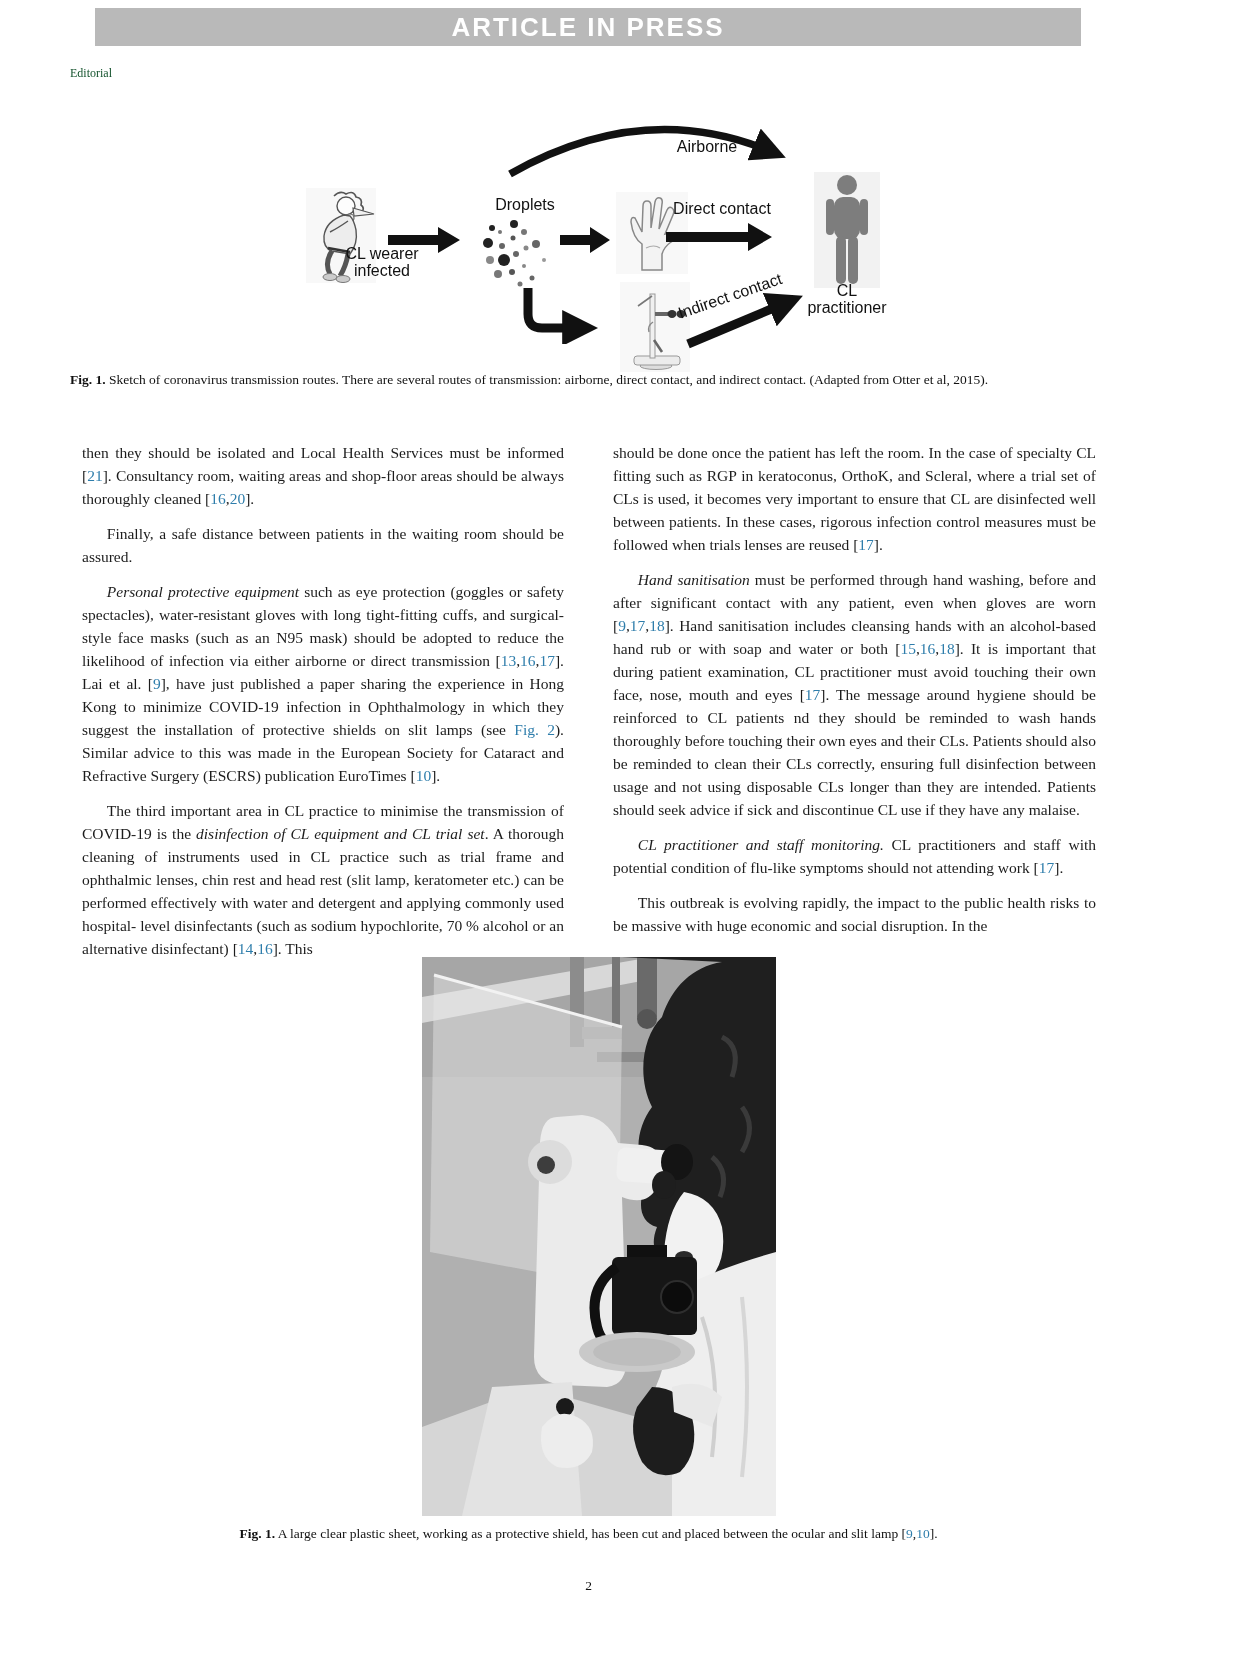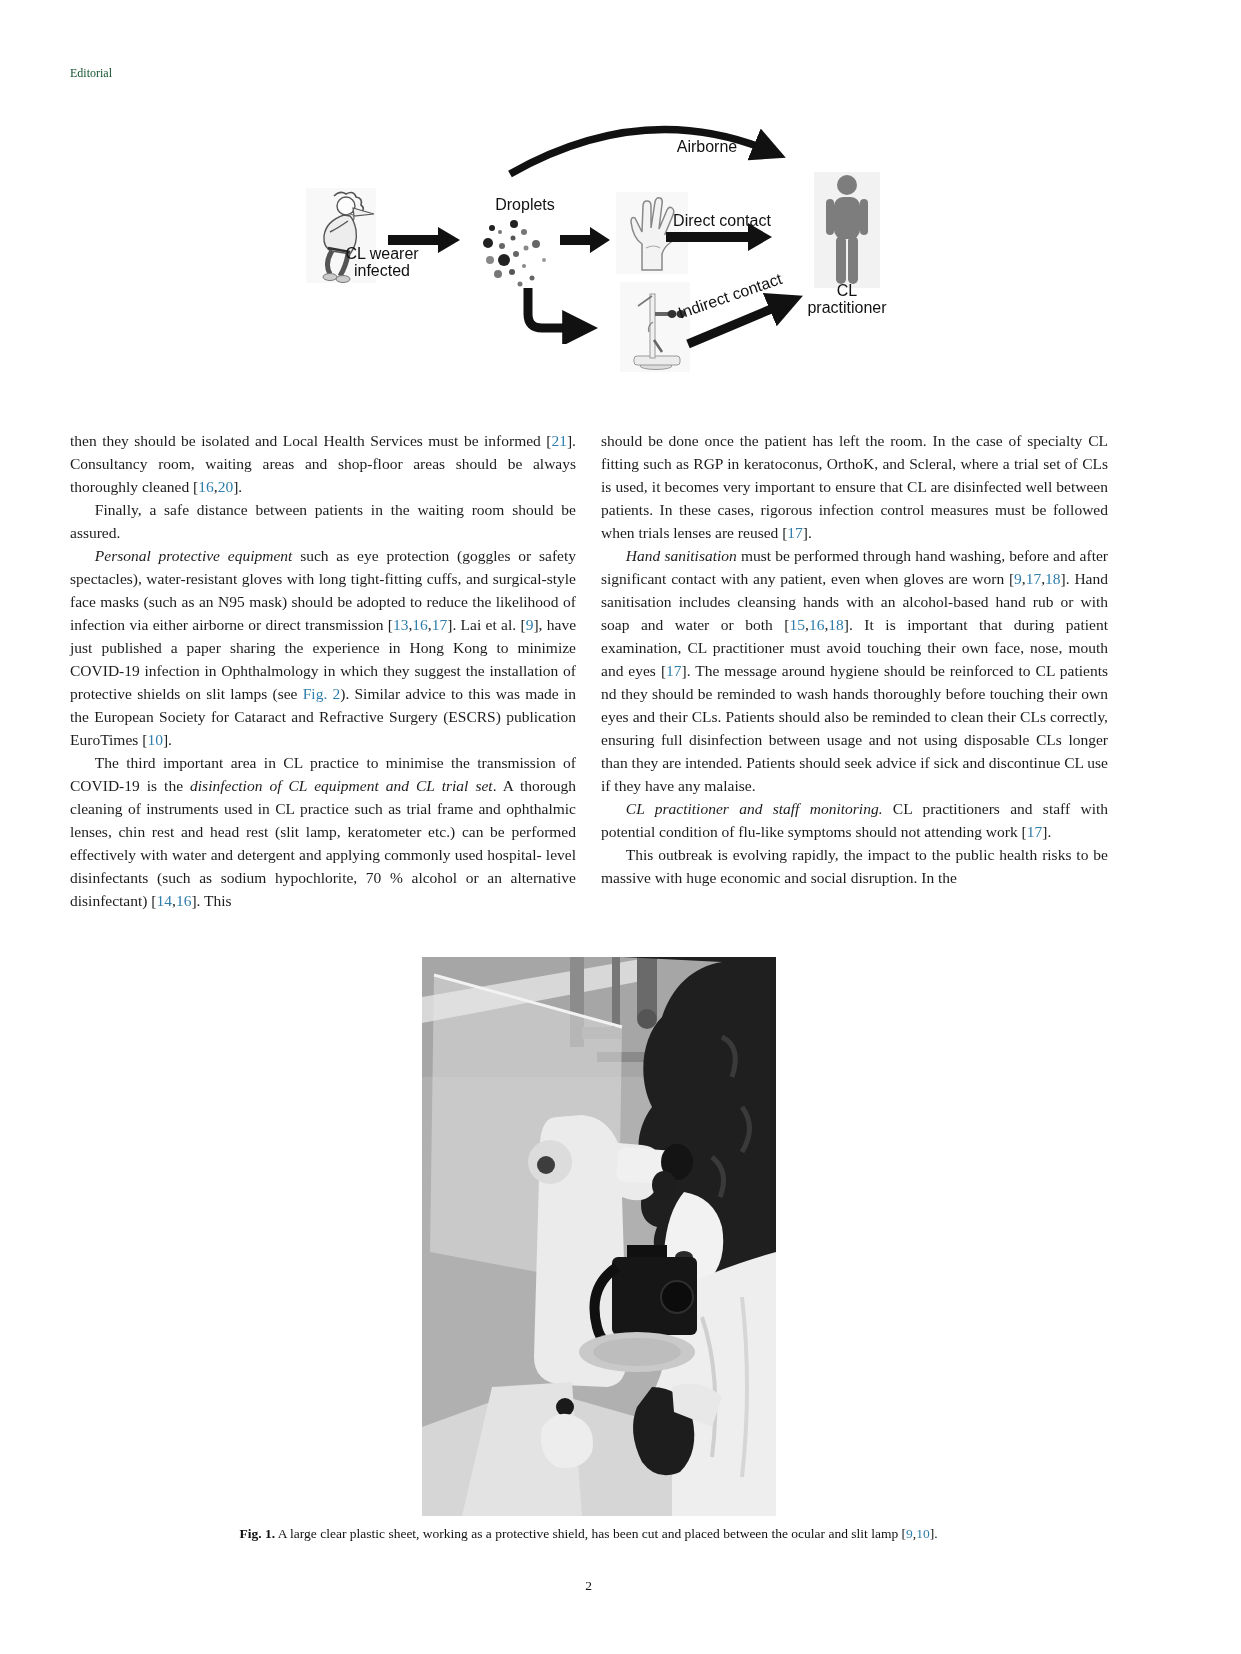--- a/index.html
+++ b/index.html
@@ -23,32 +23,35 @@
   .sk{background:#f8f8f8;}
   .indirect-lbl{transform:rotate(-19deg);white-space:nowrap;}
   
   .caption{position:absolute;left:70px;width:1037px;font-size:13.5px;line-height:19.5px;color:#111;}
   .fig1-cap{top:370px;text-align:justify;}
   .fig2-cap{top:1524px;text-align:center;}
   .col{position:absolute;top:429px;width:506px;font-size:15.5px;line-height:23px;
        text-align:justify;color:#1c1c1c;}
   .col-left{left:70px;}
   .col-right{left:601px;width:507px;}
-  .para{margin:0;}
+  .para{margin:12px;}
   .para.ind{text-indent:1.6em;}
   
   .photo{position:absolute;left:422px;top:957px;width:354px;height:559px;background:#b0b0b0;}
   .pagenum{position:absolute;left:70px;top:1578px;width:1037px;text-align:center;
            font-size:13.5px;color:#111;}
 </style>
 </head>
 <body>
 
 <div class="page">
 
+  <div class="banner">
+    <span>ARTICLE IN PRESS</span>
+  </div>
 
   <div class="hdr hdr-left">Editorial</div>
 
   <div class="fig1">
 
     <svg class="abs sk" style="left:14px;top:76px" width="70" height="95" viewBox="0 0 70 95">
       <rect width="70" height="95" fill="#f8f8f8"></rect>
       <path d="M28 8 q6 -6 12 -2 q8 -4 10 3 q7 1 5 8 q4 3 1 7" stroke="#555" fill="none" stroke-width="1.6"></path>
       <circle cx="40" cy="18" r="9" fill="#fdfdfd" stroke="#555" stroke-width="1.4"></circle>
       <path d="M47 20 L68 26 L48 28 Z" fill="#f1f1f1" stroke="#555" stroke-width="1.2"></path>
@@ -97,21 +100,21 @@
     <svg class="abs" style="left:268px;top:115px" width="50" height="26" viewBox="0 0 50 26">
       <polygon points="0,8 30,8 30,0 50,13 30,26 30,18 0,18" fill="#111111"></polygon>
     </svg>
 
     <svg class="abs sk" style="left:324px;top:80px" width="72" height="82" viewBox="0 0 72 82">
       <rect width="72" height="82" fill="#f8f8f8"></rect>
       <path d="M26 78 L26 52 Q17 46 15 30 Q15 24 19 26 L26 40 L27 14 Q27 9 31 9 Q35 9 35 14 L35 36 L39 10 Q40 5 44 6 Q47 7 46 12 L43 37 L51 18 Q53 14 56 16 Q59 18 57 23 L49 42 Q55 40 58 44 Q60 48 55 50 Q48 55 46 62 L46 78 Z" fill="#f3f3f3" stroke="#888" stroke-width="1.5"></path>
       <path d="M30 56 Q38 52 44 56" stroke="#aaaaaa" fill="none" stroke-width="1.2"></path>
     </svg>
 
-    <div class="lbl" style="left:378px;top:100px;width:104px">Direct contact</div>
+    <div class="lbl" style="left:378px;top:88px;width:104px">Direct contact</div>
 
     <svg class="abs" style="left:374px;top:111px" width="106" height="28" viewBox="0 0 106 28">
       <polygon points="0,9 82,9 82,0 106,14 82,28 82,19 0,19" fill="#111111"></polygon>
     </svg>
 
     <svg class="abs" style="left:208px;top:0px" width="288" height="70" viewBox="0 0 288 70">
       <defs>
         <marker id="mh1" markerWidth="4.6" markerHeight="4.6" refX="2.6" refY="2.3" orient="auto">
           <path d="M0 0 L4.6 2.3 L0 4.6 Z" fill="#111111"></path>
         </marker>
@@ -162,20 +165,23 @@
         <rect x="22" y="64" width="10" height="48" rx="5"></rect>
         <rect x="34" y="64" width="10" height="48" rx="5"></rect>
       </g>
     </svg>
     <div class="lbl" style="left:497px;top:170px;width:116px">
       <span>CL</span><br>
       <span>practitioner</span>
     </div>
   </div>
 
+  <div class="caption fig1-cap">
+    <span class="bd">Fig. 1.</span><span> Sketch of coronavirus transmission routes. There are several routes of transmission: airborne, direct contact, and indirect contact. (Adapted from Otter et al, 2015).</span>
+  </div>
 
   <div class="col col-left">
       <p class="para"><span>then they should be isolated and Local Health Services must be informed [</span><span class="ref">21</span><span>]. Consultancy room, waiting areas and shop-floor areas should be always thoroughly cleaned [</span><span class="ref">16</span><span>,</span><span class="ref">20</span><span>].</span></p>
       <p class="para ind"><span>Finally, a safe distance between patients in the waiting room should be assured.</span></p>
       <p class="para ind"><span class="it">Personal protective equipment</span><span> such as eye protection (goggles or safety spectacles), water-resistant gloves with long tight-fitting cuffs, and surgical-style face masks (such as an N95 mask) should be adopted to reduce the likelihood of infection via either airborne or direct transmission [</span><span class="ref">13</span><span>,</span><span class="ref">16</span><span>,</span><span class="ref">17</span><span>]. Lai et al. [</span><span class="ref">9</span><span>], have just published a paper sharing the experience in Hong Kong to minimize COVID-19 infection in Ophthalmology in which they suggest the installation of protective shields on slit lamps (see </span><span class="ref">Fig. 2</span><span>). Similar advice to this was made in the European Society for Cataract and Refractive Surgery (ESCRS) publication EuroTimes [</span><span class="ref">10</span><span>].</span></p>
       <p class="para ind"><span>The third important area in CL practice to minimise the transmission of COVID-19 is the </span><span class="it">disinfection of CL equipment and CL trial set</span><span>. A thorough cleaning of instruments used in CL practice such as trial frame and ophthalmic lenses, chin rest and head rest (slit lamp, keratometer etc.) can be performed effectively with water and detergent and applying commonly used hospital- level disinfectants (such as sodium hypochlorite, 70 % alcohol or an alternative disinfectant) [</span><span class="ref">14</span><span>,</span><span class="ref">16</span><span>]. This</span></p>
     </div>
   <div class="col col-right">
       <p class="para"><span>should be done once the patient has left the room. In the case of specialty CL fitting such as RGP in keratoconus, OrthoK, and Scleral, where a trial set of CLs is used, it becomes very important to ensure that CL are disinfected well between patients. In these cases, rigorous infection control measures must be followed when trials lenses are reused [</span><span class="ref">17</span><span>].</span></p>
       <p class="para ind"><span class="it">Hand sanitisation</span><span> must be performed through hand washing, before and after significant contact with any patient, even when gloves are worn [</span><span class="ref">9</span><span>,</span><span class="ref">17</span><span>,</span><span class="ref">18</span><span>]. Hand sanitisation includes cleansing hands with an alcohol-based hand rub or with soap and water or both [</span><span class="ref">15</span><span>,</span><span class="ref">16</span><span>,</span><span class="ref">18</span><span>]. It is important that during patient examination, CL practitioner must avoid touching their own face, nose, mouth and eyes [</span><span class="ref">17</span><span>]. The message around hygiene should be reinforced to CL patients nd they should be reminded to wash hands thoroughly before touching their own eyes and their CLs. Patients should also be reminded to clean their CLs correctly, ensuring full disinfection between usage and not using disposable CLs longer than they are intended. Patients should seek advice if sick and discontinue CL use if they have any malaise.</span></p>

